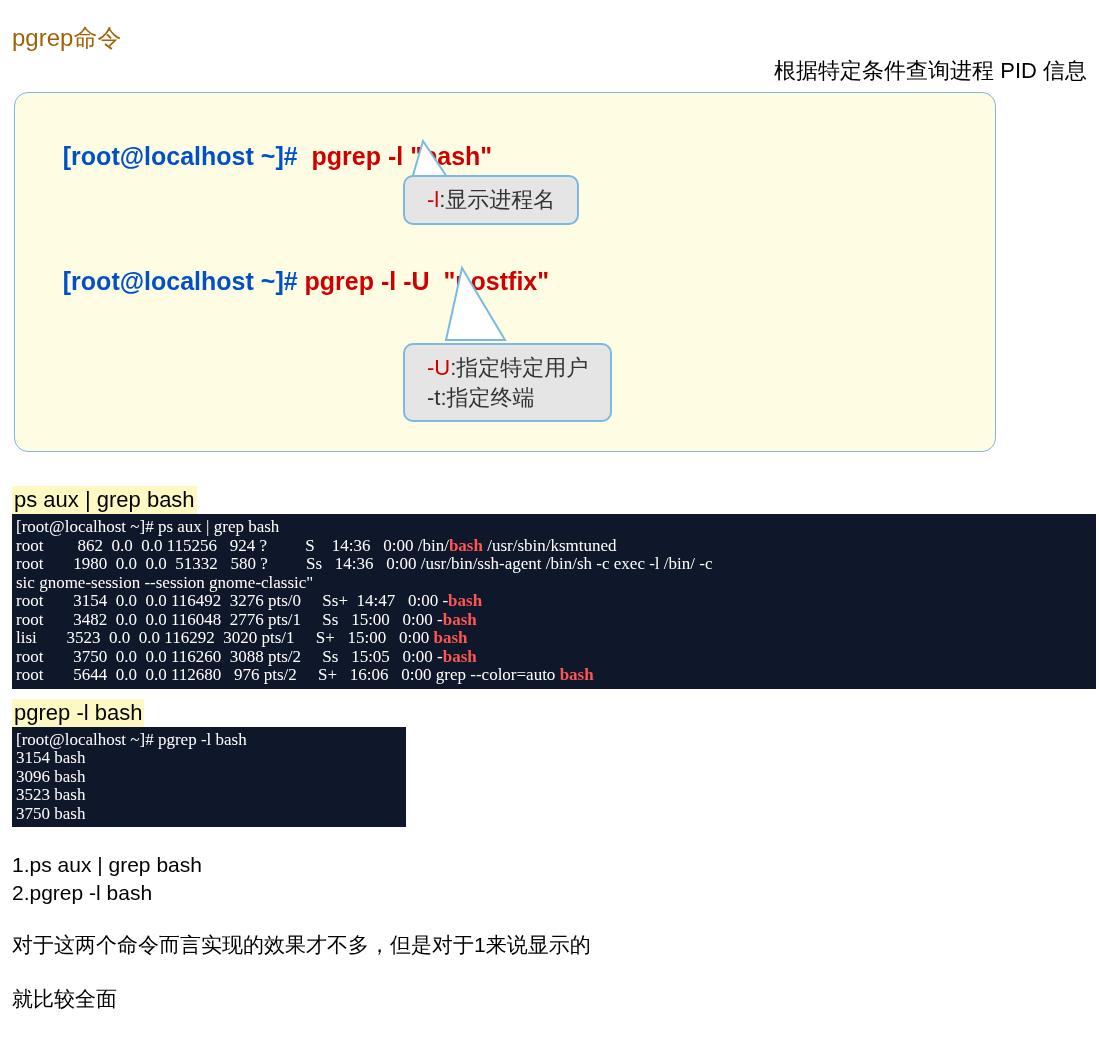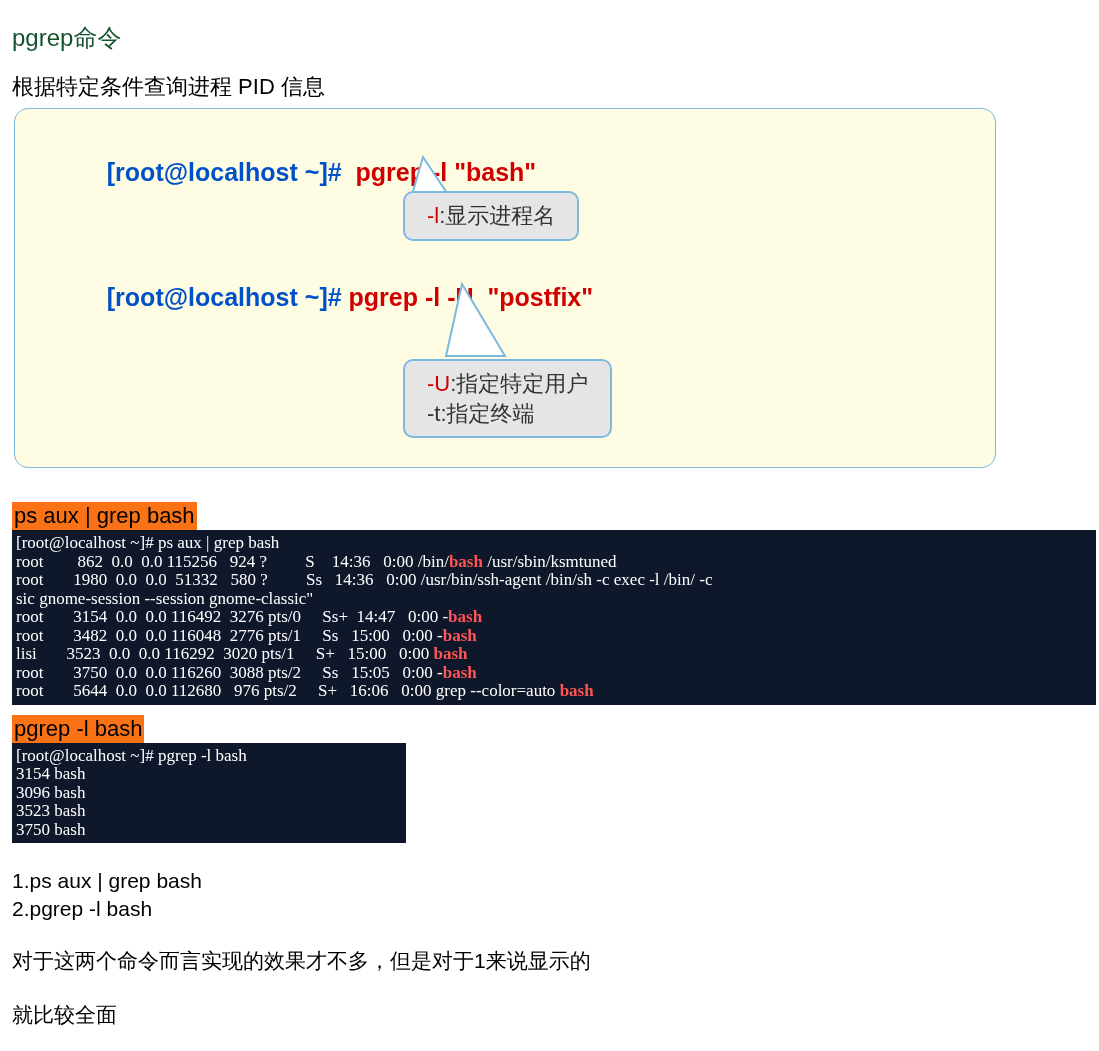--- a/index.html
+++ b/index.html
@@ -5,68 +5,69 @@
   body {
     margin: 0;
     padding: 12px;
     font-family: "Microsoft YaHei", "PingFang SC", Arial, sans-serif;
     font-size: 20px;
     color: #000;
     background: #fff;
     max-width: 1099px;
   }
   .section-title {
-    color: #14532d;
+    color: #a16207;
     font-size: 24px;
-    margin: 10px 0 18px 0;
+    margin: 10px 0 2px 0;
   }
   .subtitle {
     font-size: 22px;
     margin: 0 0 6px 0;
+    text-align: right;
   }
 
   
   .panel {
     position: relative;
     width: 980px;
     height: 358px;
     border: 1px solid #7bb9e0;
     border-radius: 14px;
     background: #fefde3;
     margin: 4px 0 24px 2px;
     overflow: visible;
   }
   .cmd-line {
     position: absolute;
     font-weight: bold;
     font-size: 25px;
     font-family: Arial, sans-serif;
     white-space: pre;
   }
-  .prompt { color: #0050c8; margin-left: 44px; }
+  .prompt { color: #0050c8; }
   .cmd    { color: #d00000; }
 
   .callout {
     position: absolute;
     background: #e5e5e5;
     border: 2px solid #7bb9e0;
     border-radius: 10px;
     padding: 8px 22px;
     font-size: 22px;
     color: #333;
     line-height: 1.35;
     text-align: left;
     box-shadow: 0 0 0 rgba(0,0,0,0);
   }
   .callout .flag { color: #d00000; }
 
   
   .hl {
     display: inline-block;
-    background: #f97316;
+    background: #fef9c3;
     font-size: 22px;
     padding: 1px 2px;
     margin-top: 10px;
   }
 
   
   .term {
     background: #0f172a;
     color: #fff;
     font-family: Liberation Serif, serif;

